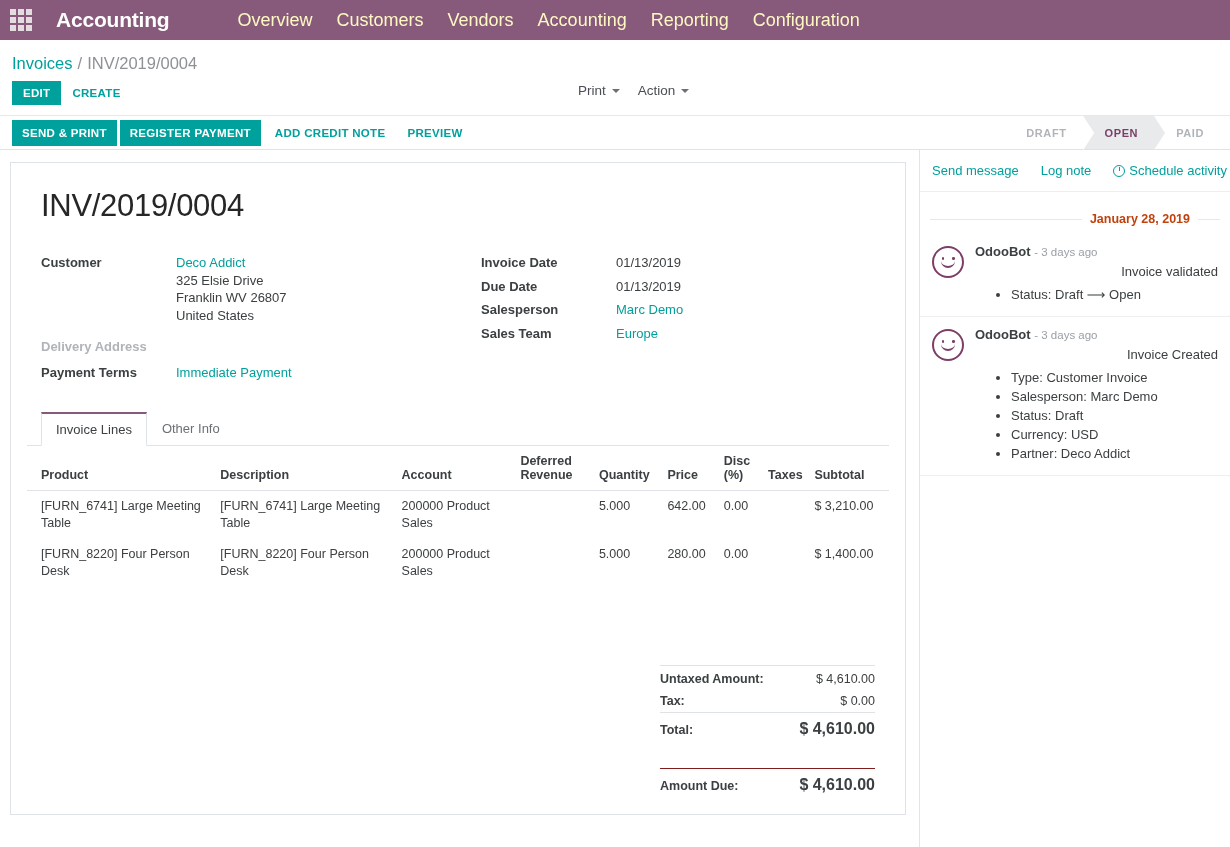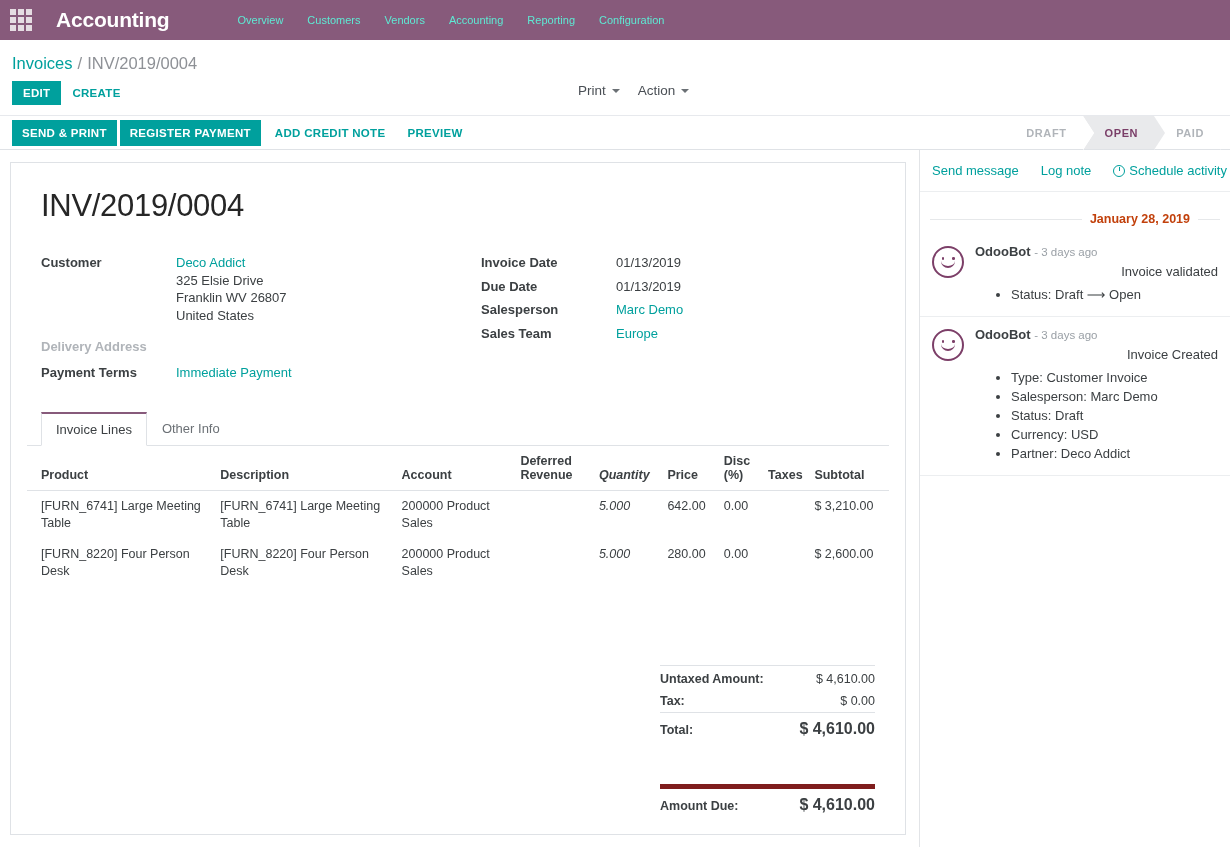--- a/index.html
+++ b/index.html
@@ -37,22 +37,22 @@
   .brand {
     font-size: 21px;
     font-weight: 700;
     letter-spacing: -0.2px;
     color: #fff;
     margin-right: 44px;
     white-space: nowrap;
   }
   .nav-items { display: flex; align-items: center; gap: 0; }
   .nav-items a {
-    color: #5eead4;
-    font-size: 11px;
+    color: #fef9c3;
+    font-size: 18px;
     text-decoration: none;
     padding: 0 12px;
     line-height: 40px;
     white-space: nowrap;
   }
 
   
   .control-panel {
     background: #fff;
     border-bottom: 1px solid #e7e9ed;
@@ -288,21 +288,21 @@
     font-size: 12.5px;
     color: #3c4043;
     padding: 7px 4px 7px 4px;
     vertical-align: top;
     line-height: 17px;
   }
   .col-product   { width: 188px; padding-left: 14px !important; }
   .col-desc      { width: 180px; }
   .col-account   { width: 118px; }
   .col-deferred  { width: 78px; }
-  .col-qty       { width: 68px; font-style: italic; }
+  .col-qty       { width: 68px; }
   .col-price     { width: 56px; }
   .col-disc      { width: 44px; }
   .col-taxes     { width: 46px; }
   .col-subtotal  { width: 78px; padding-right: 14px !important; }
 
   
   .totals-wrap {
     display: flex;
     justify-content: flex-end;
     margin-top: 78px;
@@ -320,24 +320,24 @@
   .trow.top-line { border-top: 1px solid #dfe2e6; padding-top: 6px; }
   .trow.total-row {
     border-top: 1px solid #dfe2e6;
     font-size: 16px;
     font-weight: 700;
     padding-top: 7px;
     align-items: baseline;
   }
   .trow.total-row .tlabel { font-size: 12.5px; }
   .trow.due-row {
-    border-top: 5px solid #7f1d1d;
+    border-top: 1px solid #7f1d1d;
     font-size: 16px;
     font-weight: 700;
-    margin-top: 42px;
+    margin-top: 26px;
     padding-top: 7px;
     align-items: baseline;
   }
   .trow.due-row .tlabel { font-size: 12.5px; }
 
   
   .chatter {
     flex: 1;
     background: #fff;
     padding: 0;
@@ -584,21 +584,21 @@
             </tr>
             <tr>
               <td class="col-product">[FURN_8220] Four Person Desk</td>
               <td class="col-desc">[FURN_8220] Four Person Desk</td>
               <td class="col-account">200000 Product Sales</td>
               <td class="col-deferred"></td>
               <td class="col-qty num">5.000</td>
               <td class="col-price num">280.00</td>
               <td class="col-disc num">0.00</td>
               <td class="col-taxes num"></td>
-              <td class="col-subtotal num">$ 2,600.00</td>
+              <td class="col-subtotal num">$ 1,400.00</td>
             </tr>
           </tbody>
         </table>
 
         <div class="totals-wrap">
           <div class="totals">
             <div class="trow top-line">
               <span class="tlabel">Untaxed Amount:</span>
               <span>$ 4,610.00</span>
             </div>

